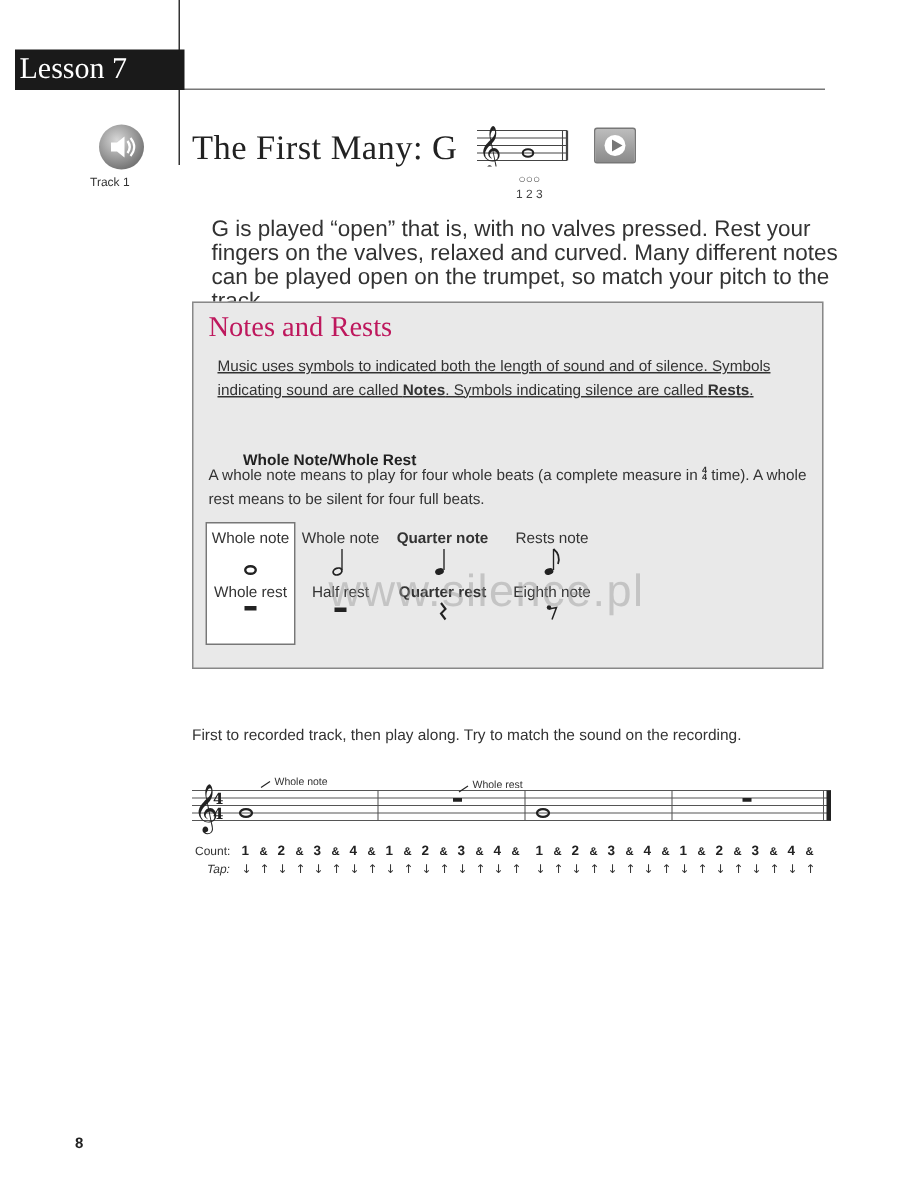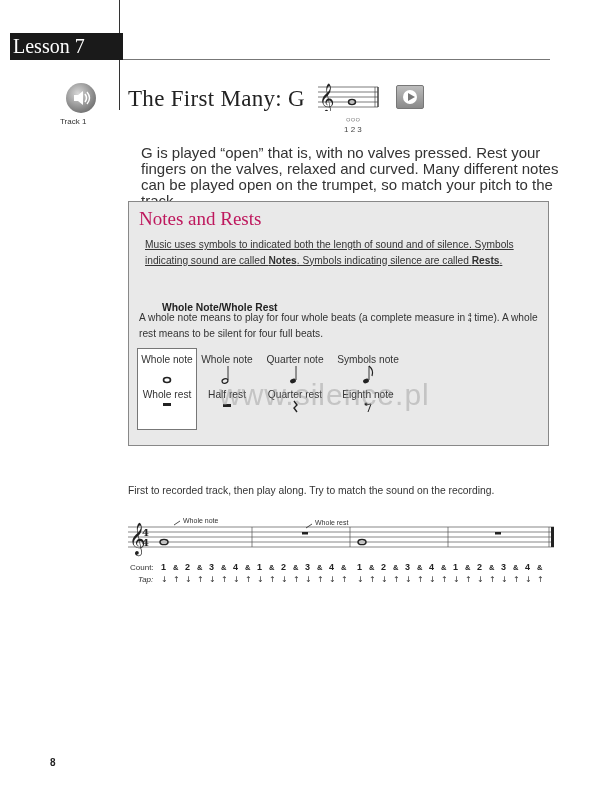--- a/index.html
+++ b/index.html
@@ -98,33 +98,33 @@
       <div class="lbl" style="margin-top:6px">Whole note</div>
       <svg width="56" height="22">
           <ellipse cx="26" cy="16" rx="3" ry="2.2" fill="none" stroke="#222" stroke-width="1.2" transform="rotate(-20 26 16)"></ellipse>
           <line x1="29" y1="15" x2="29" y2="1" stroke="#222" stroke-width="0.9"></line>
         </svg>
       <div class="lbl">Half rest</div>
       <svg width="56" height="12">
           <rect x="24" y="4" width="8" height="3" fill="#222"></rect>
         </svg>
     </div>
-    <div class="sym-col" style="left:118px;width:80px;">
+    <div class="sym-col" style="left:118px;width:80px;font-weight:bold;">
       <div class="lbl" style="margin-top:6px">Quarter note</div>
       <svg width="80" height="22">
           <ellipse cx="38" cy="16" rx="3" ry="2.2" fill="#222" transform="rotate(-20 38 16)"></ellipse>
           <line x1="41" y1="15" x2="41" y2="1" stroke="#222" stroke-width="0.9"></line>
         </svg>
       <div class="lbl">Quarter rest</div>
       <svg width="80" height="14">
           <path d="M39 1 l3 4 l-3 3 l3 4" stroke="#222" stroke-width="1.4" fill="none"></path>
         </svg>
     </div>
     <div class="sym-col" style="left:196px;width:70px;">
-      <div class="lbl" style="margin-top:6px">Symbols note</div>
+      <div class="lbl" style="margin-top:6px">Rests note</div>
       <svg width="70" height="22">
           <ellipse cx="33" cy="16" rx="3" ry="2.2" fill="#222" transform="rotate(-20 33 16)"></ellipse>
           <line x1="36" y1="15" x2="36" y2="1" stroke="#222" stroke-width="0.9"></line>
           <path d="M36 1 q5 4 3 10" stroke="#222" stroke-width="1.2" fill="none"></path>
         </svg>
       <div class="lbl">Eighth note</div>
       <svg width="70" height="14">
           <circle cx="33" cy="4" r="1.5" fill="#222"></circle>
           <path d="M33 5 l5 -1 l-3 8" stroke="#222" stroke-width="1" fill="none"></path>
         </svg>

